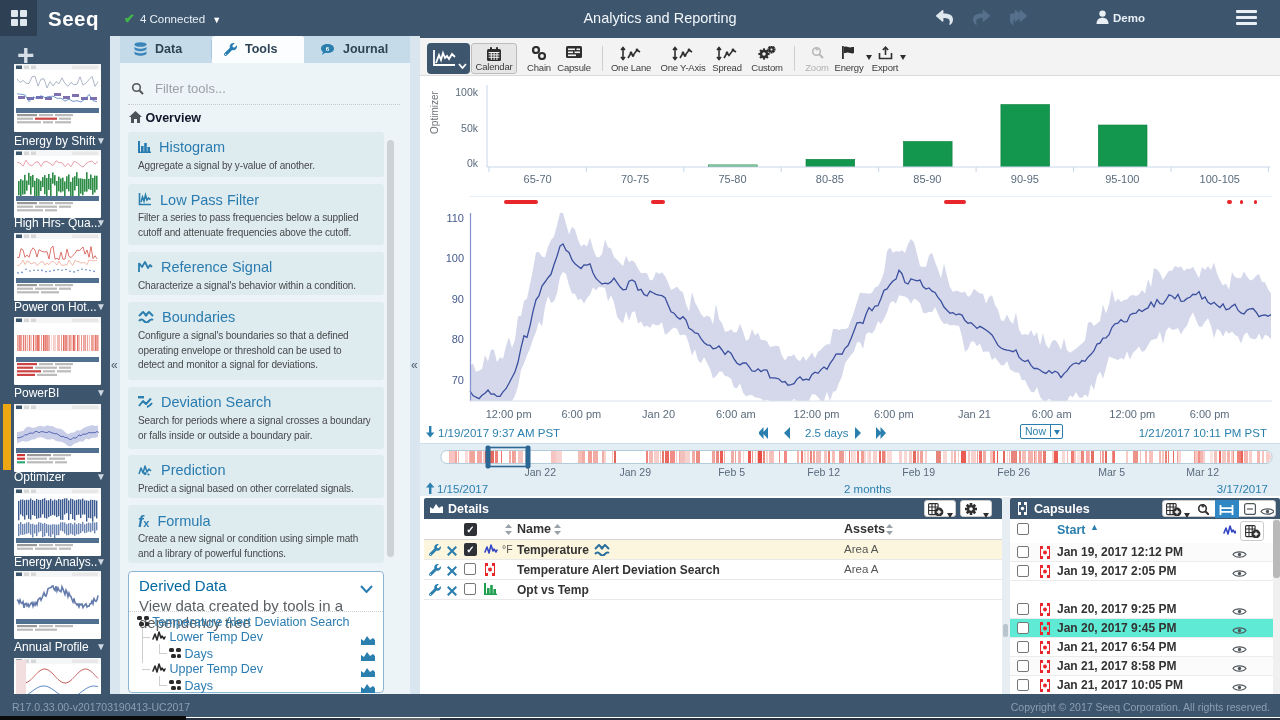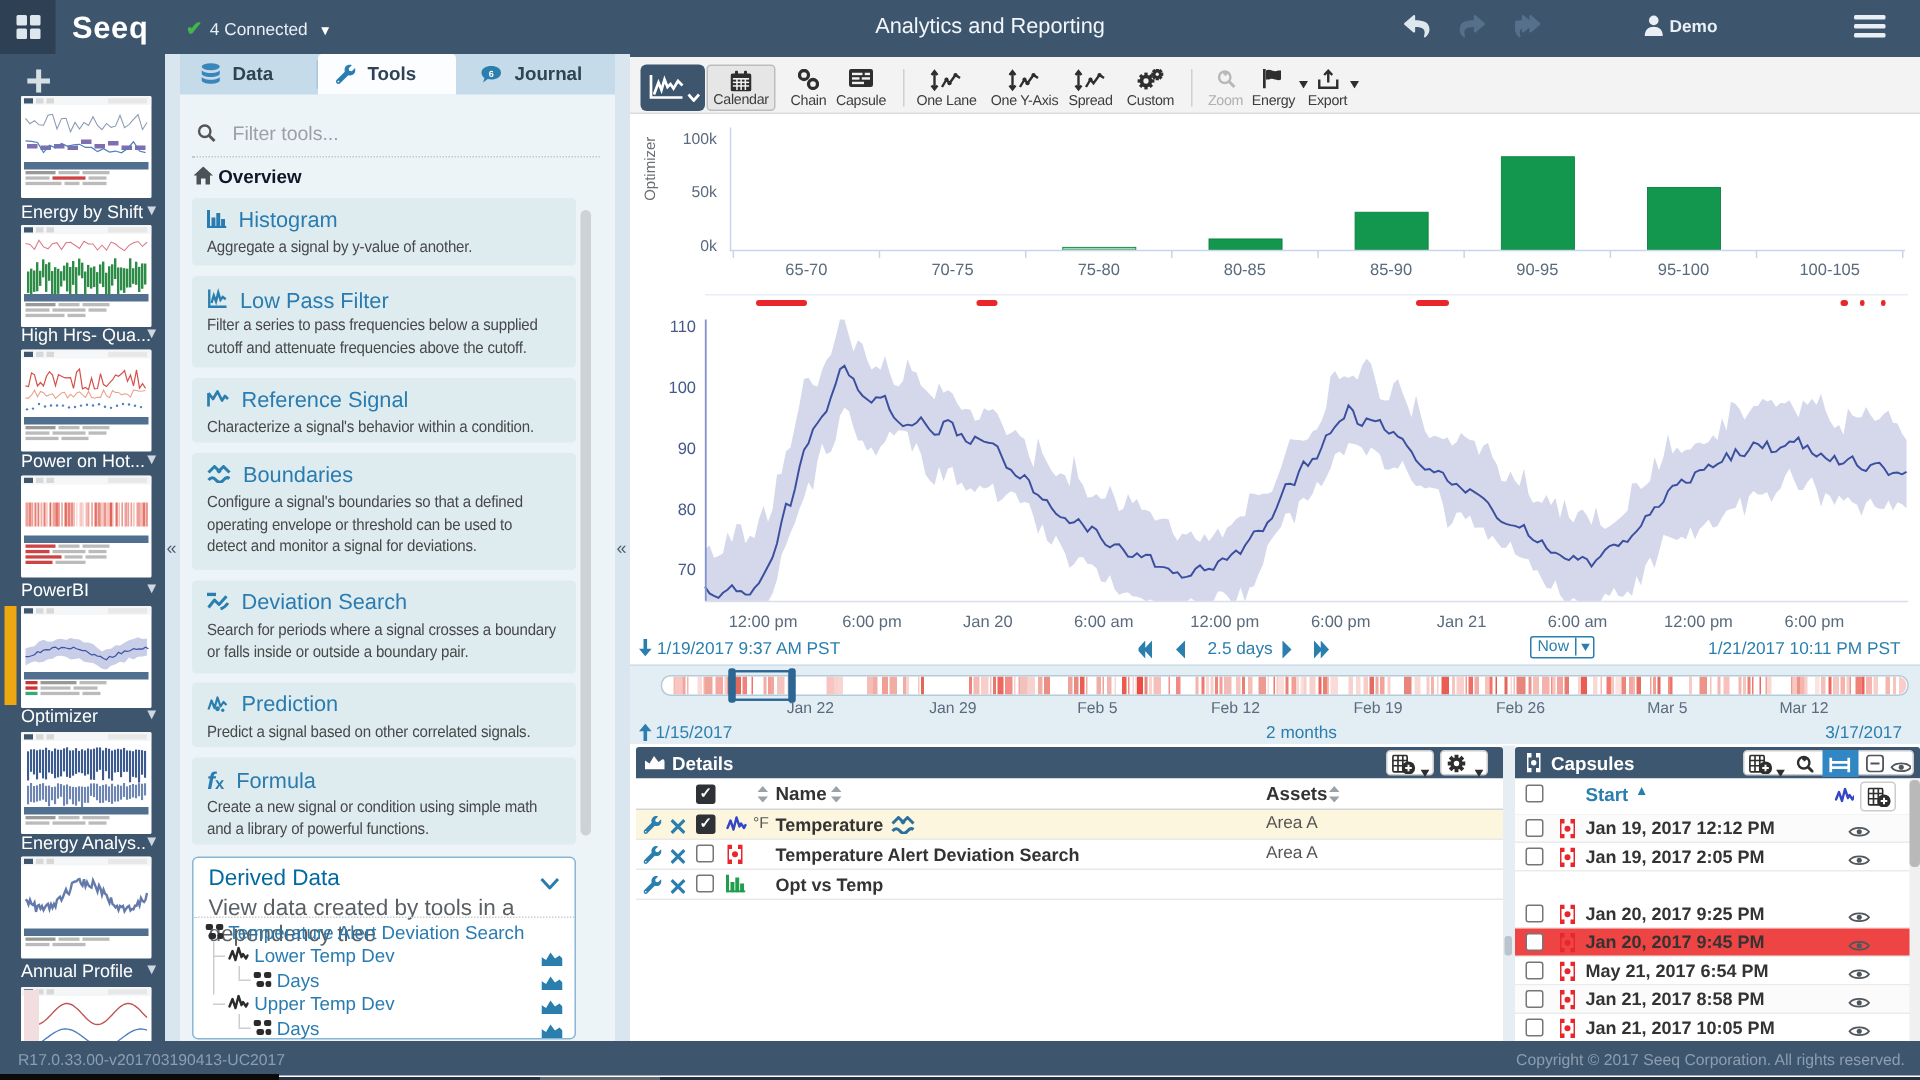--- a/index.html
+++ b/index.html
@@ -1330,21 +1330,21 @@
             </g>
           </svg></span>
       <span style="position:absolute;left:47px;top:2px;">Jan 20, 2017 9:25 PM</span>
       <span style="position:absolute;left:222px;top:5px;"><svg width="15" height="9" viewBox="0 0 15 9" style="">
             <g fill="none" stroke="#4f565c" stroke-width="1.2">
               <path d="M1 4.5 C3.5 1 11.5 1 14 4.5 C11.5 8 3.5 8 1 4.5 Z"></path>
             </g>
             <circle cx="7.5" cy="4.5" r="1.7" fill="#4f565c"></circle>
           </svg></span>
     </div>
-      <div class="crow" style="top:122px;background:#ef4444;">
+      <div class="crow" style="top:122px;background:#5eead4;">
       <span class="cb" style="left:7px;top:3px;"></span>
       <span style="position:absolute;left:29px;top:3px;"><svg width="12" height="13" viewBox="0 0 12 13" style="">
             <g fill="#e8262b">
               <path d="M1 0 h3 v3 h-2 v7 h2 v3 h-3 z"></path>
               <path d="M11 0 h-3 v3 h2 v7 h-2 v3 h3 z"></path>
               <circle cx="6.0" cy="6.5" r="2"></circle>
             </g>
           </svg></span>
       <span style="position:absolute;left:47px;top:2px;">Jan 20, 2017 9:45 PM</span>
       <span style="position:absolute;left:222px;top:5px;"><svg width="15" height="9" viewBox="0 0 15 9" style="">
@@ -1356,21 +1356,21 @@
     </div>
       <div class="crow" style="top:141px;">
       <span class="cb" style="left:7px;top:3px;"></span>
       <span style="position:absolute;left:29px;top:3px;"><svg width="12" height="13" viewBox="0 0 12 13" style="">
             <g fill="#e8262b">
               <path d="M1 0 h3 v3 h-2 v7 h2 v3 h-3 z"></path>
               <path d="M11 0 h-3 v3 h2 v7 h-2 v3 h3 z"></path>
               <circle cx="6.0" cy="6.5" r="2"></circle>
             </g>
           </svg></span>
-      <span style="position:absolute;left:47px;top:2px;">May 21, 2017 6:54 PM</span>
+      <span style="position:absolute;left:47px;top:2px;">Jan 21, 2017 6:54 PM</span>
       <span style="position:absolute;left:222px;top:5px;"><svg width="15" height="9" viewBox="0 0 15 9" style="">
             <g fill="none" stroke="#4f565c" stroke-width="1.2">
               <path d="M1 4.5 C3.5 1 11.5 1 14 4.5 C11.5 8 3.5 8 1 4.5 Z"></path>
             </g>
             <circle cx="7.5" cy="4.5" r="1.7" fill="#4f565c"></circle>
           </svg></span>
     </div>
       <div class="crow" style="top:160px;background:#fbfbfb;">
       <span class="cb" style="left:7px;top:3px;"></span>
       <span style="position:absolute;left:29px;top:3px;"><svg width="12" height="13" viewBox="0 0 12 13" style="">

